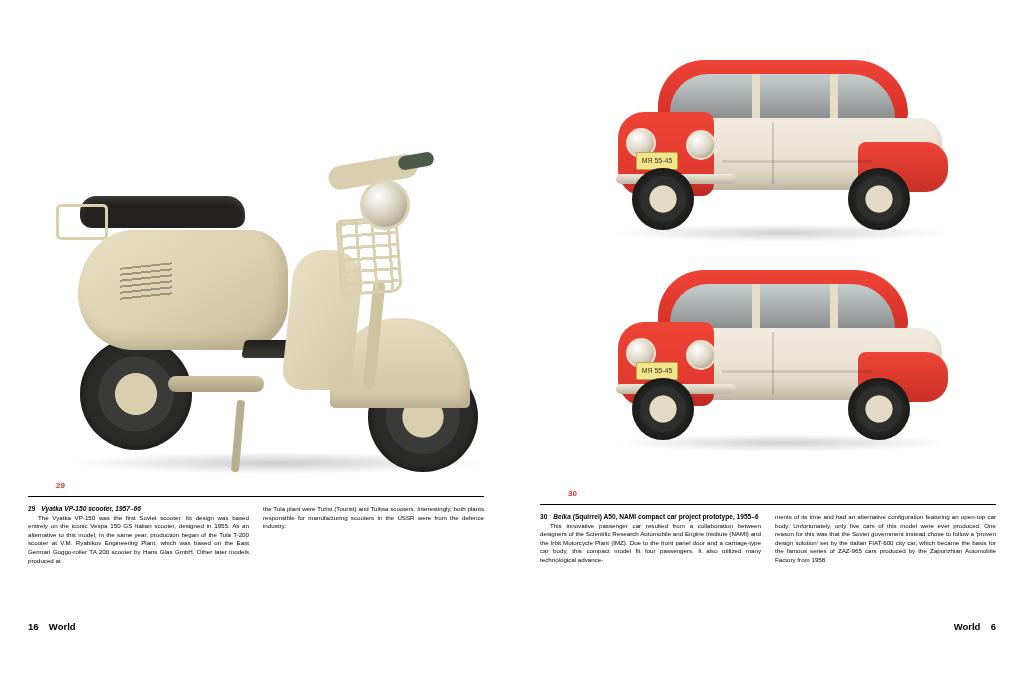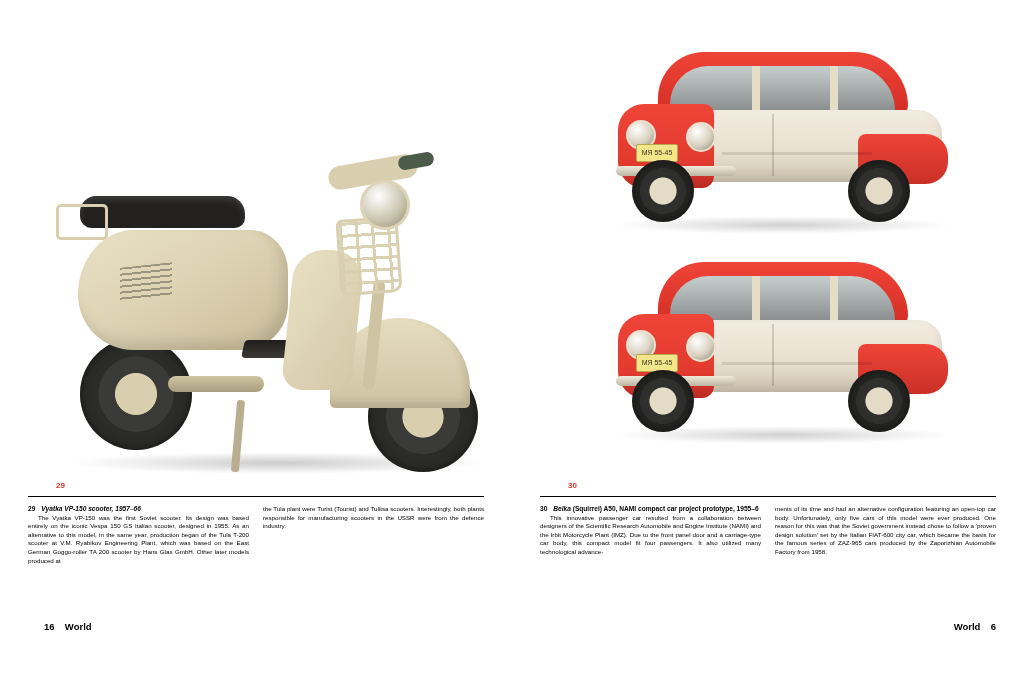--- a/index.html
+++ b/index.html
@@ -21,21 +21,21 @@
     height: 674px;
     display: flex;
   }
   .page {
     position: relative;
     width: 512px;
     height: 654px;
     box-sizing: border-box;
   }
   .page-left { padding: 0 28px; }
-  .page-right { padding: 0 28px; }
+  .page-right { padding: 8px 28px; }
 
   
   .figure-area {
     position: relative;
     width: 100%;
     height: 470px;
   }
 
   
   .scooter {
@@ -390,21 +390,20 @@
     font-style: normal;
   }
   .cap-body { display: block; text-indent: 10px; }
 
   
   .folio {
     position: absolute;
     bottom: 22px;
     font-size: 9.5px;
     font-weight: 700;
-    margin-left: 16px;
   }
   .folio-left { left: 28px; }
   .folio-right { right: 28px; }
   .folio-sep { display: inline-block; width: 5px; }
 </style>
 </head>
 <body>
 
 <div class="spread">
 

